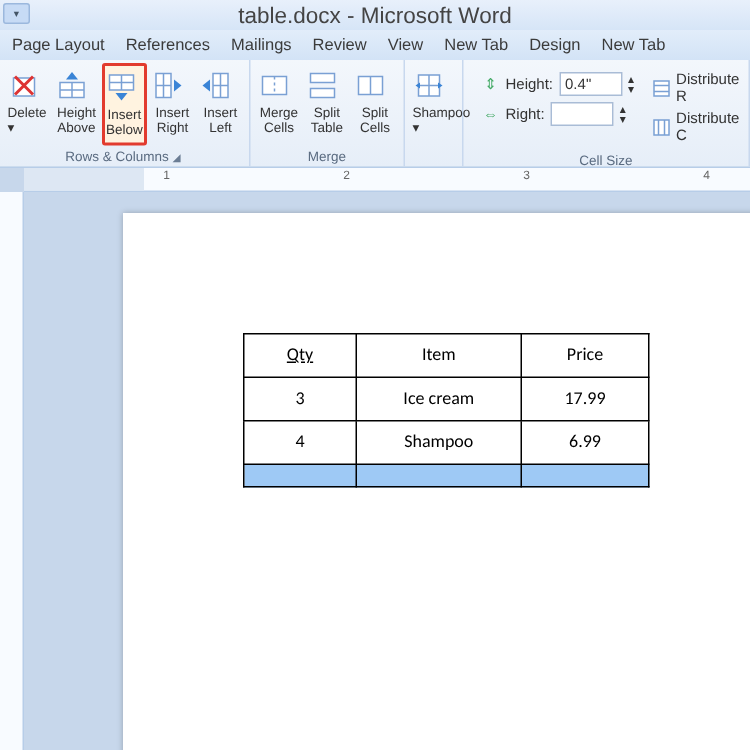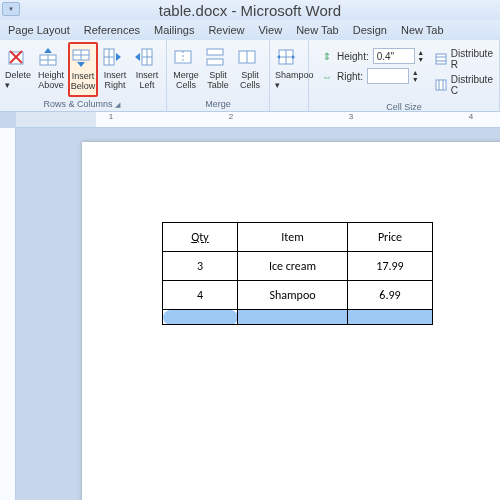--- a/index.html
+++ b/index.html
@@ -28,21 +28,21 @@
   .hruler { height: 16px; background: #f8fbff; border-bottom: 1px solid #b7cde8; margin-left: 16px; position: relative; overflow: hidden; font-size:8px; color:#666; }
   .hruler .ticks { position:absolute; left:80px; top:0; display:flex; gap:30px; }
   .hruler .ticks span { display:inline-block; width:30px; text-align:center; }
   .hruler .shade { position:absolute; left:0; top:0; width:80px; height:16px; background:#dde7f3; }
   .vruler { position:absolute; left:0; top:16px; width:16px; bottom:0; background:#f8fbff; border-right:1px solid #b7cde8; }
   .page { position:absolute; left:82px; top:30px; width:600px; height:700px; background:#fff; box-shadow: 0 0 4px rgba(0,0,0,.25); }
   .doc-table { position:absolute; left:80px; top:80px; border-collapse: collapse; }
   .doc-table td, .doc-table th { border:1px solid #000; padding:7px 10px; font-size:12px; font-family: Calibri, sans-serif; text-align:center; font-weight:normal; }
   .doc-table th.qty { text-decoration: underline; }
   .doc-table tr.sel td { background:#9ec9f5; }
-  .col1 { width:75px;border-radius:12px; } .col2 { width:110px; } .col3 { width:85px; }
+  .col1 { width:75px; } .col2 { width:110px; } .col3 { width:85px; }
   .dlglaunch { font-size:7px; color:#6b7d94; text-align:right; padding-right:2px; }
 </style>
 </head>
 <body>
 
 <div class="titlebar">
   <div class="qat"></div>
   <span>table.docx - Microsoft Word</span>
 </div>
 

